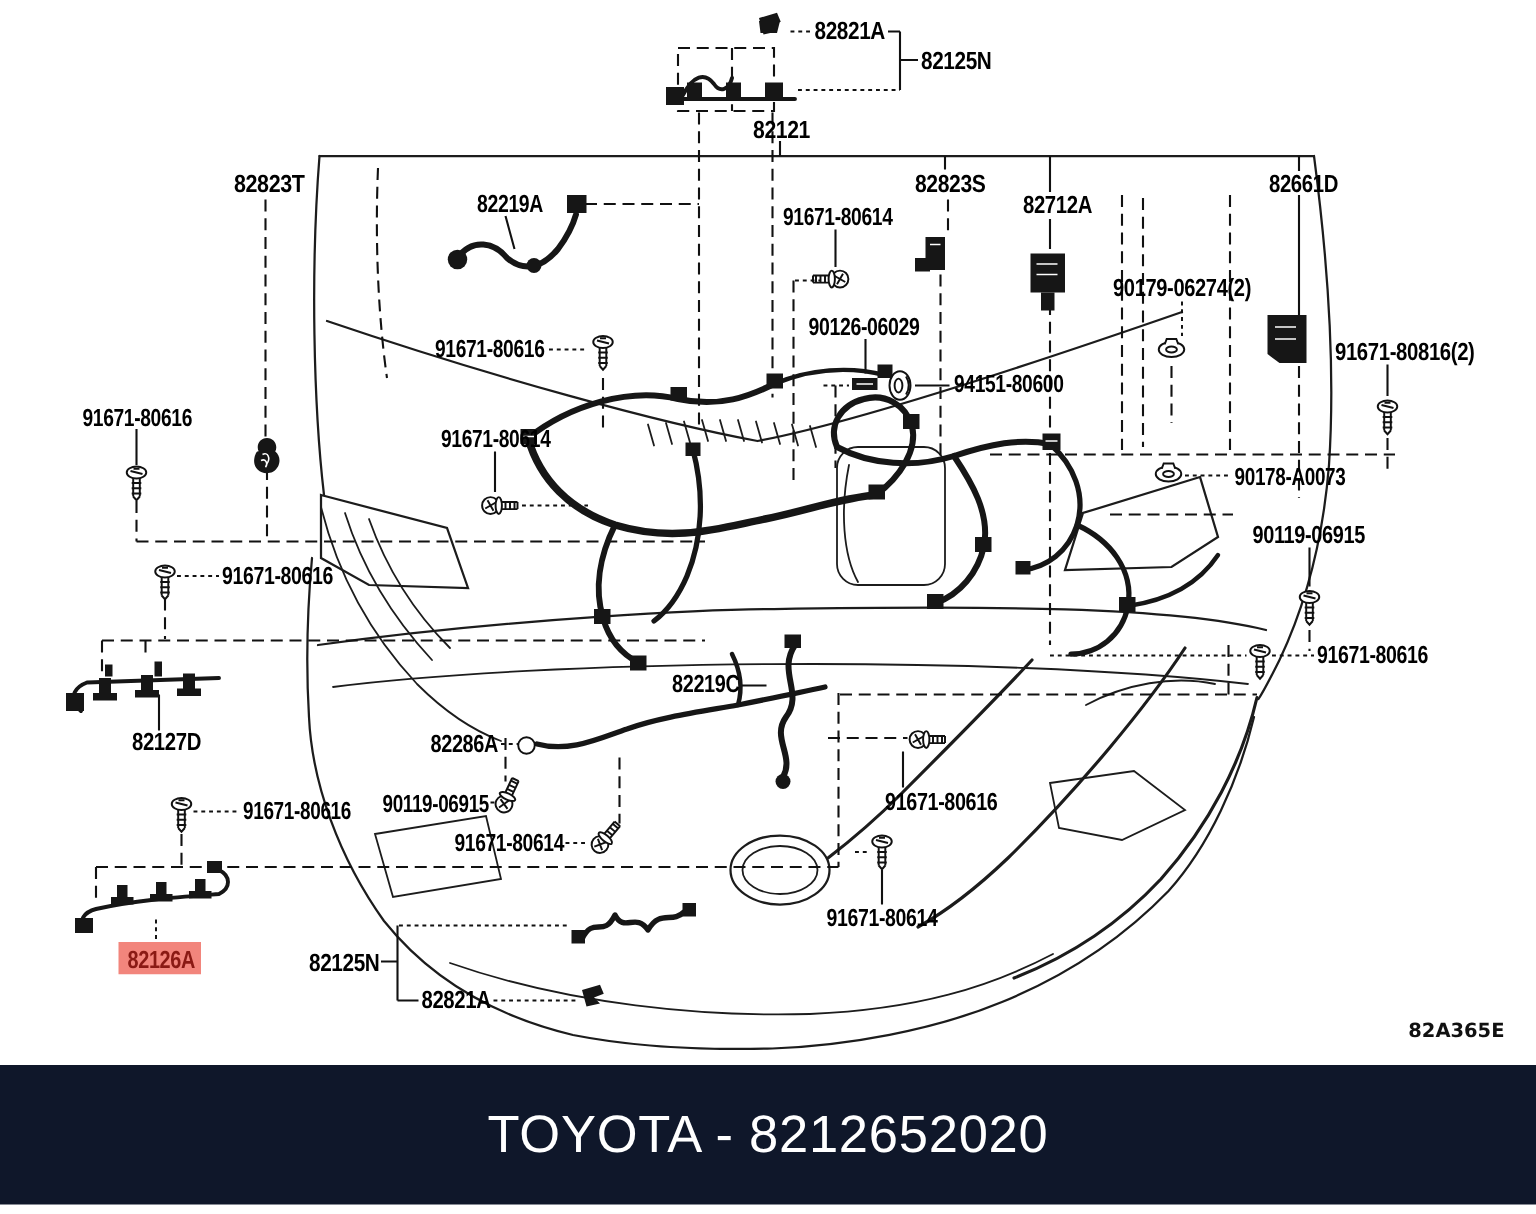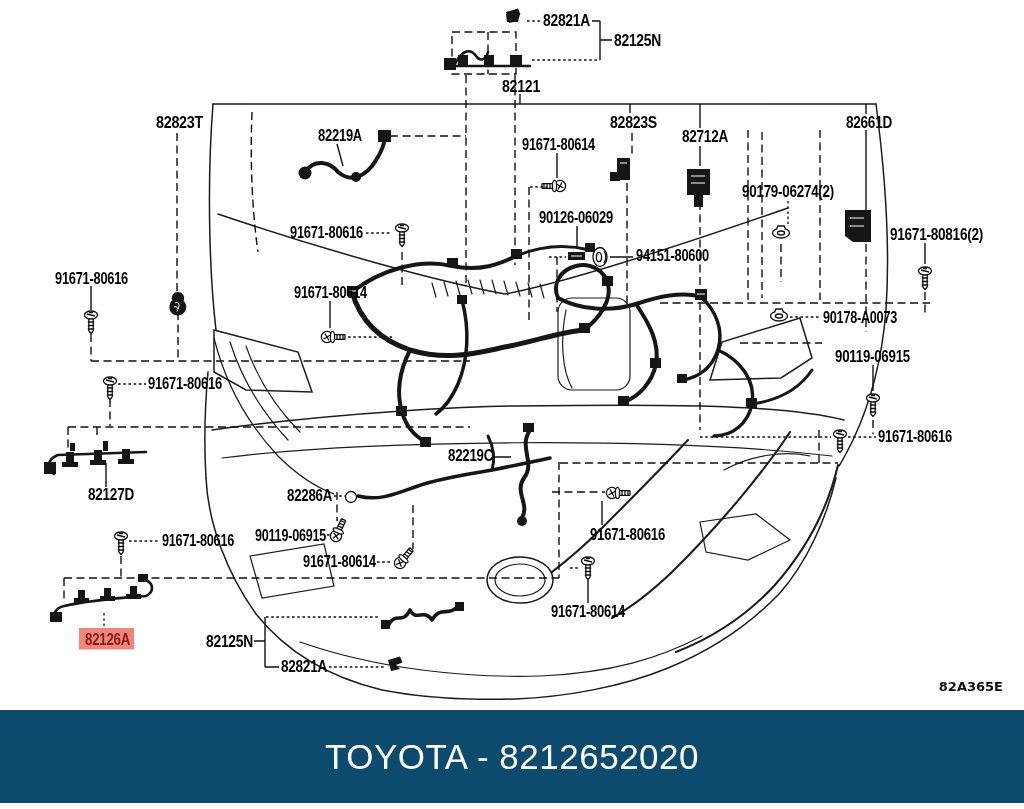--- a/index.html
+++ b/index.html
@@ -279,16 +279,16 @@
     <text class="lbl" x="303" y="567" textLength="73" lengthAdjust="spacingAndGlyphs">91671-80614</text>
     <text class="lbl" x="590" y="540" textLength="75" lengthAdjust="spacingAndGlyphs">91671-80616</text>
     <text class="lbl" x="551" y="617" textLength="74" lengthAdjust="spacingAndGlyphs">91671-80614</text>
     <text class="lbl hl" x="85" y="645" textLength="45" lengthAdjust="spacingAndGlyphs" style="fill: rgb(138, 26, 20);">82126A</text>
     <text class="lbl" x="206" y="647" textLength="47" lengthAdjust="spacingAndGlyphs">82125N</text>
     <text class="lbl" x="281" y="672" textLength="46" lengthAdjust="spacingAndGlyphs">82821A</text>
     <text class="code" x="1003" y="691" text-anchor="end">82A365E</text>
   </g>
 </svg>
 
-<div class="footer" style="background: #0c4a6e;">
+<div class="footer" style="background: #0f172a;">
   <span style="color: rgb(255, 255, 255);">TOYOTA - 8212652020</span>
 </div>
 </div>
 
 </body></html>

